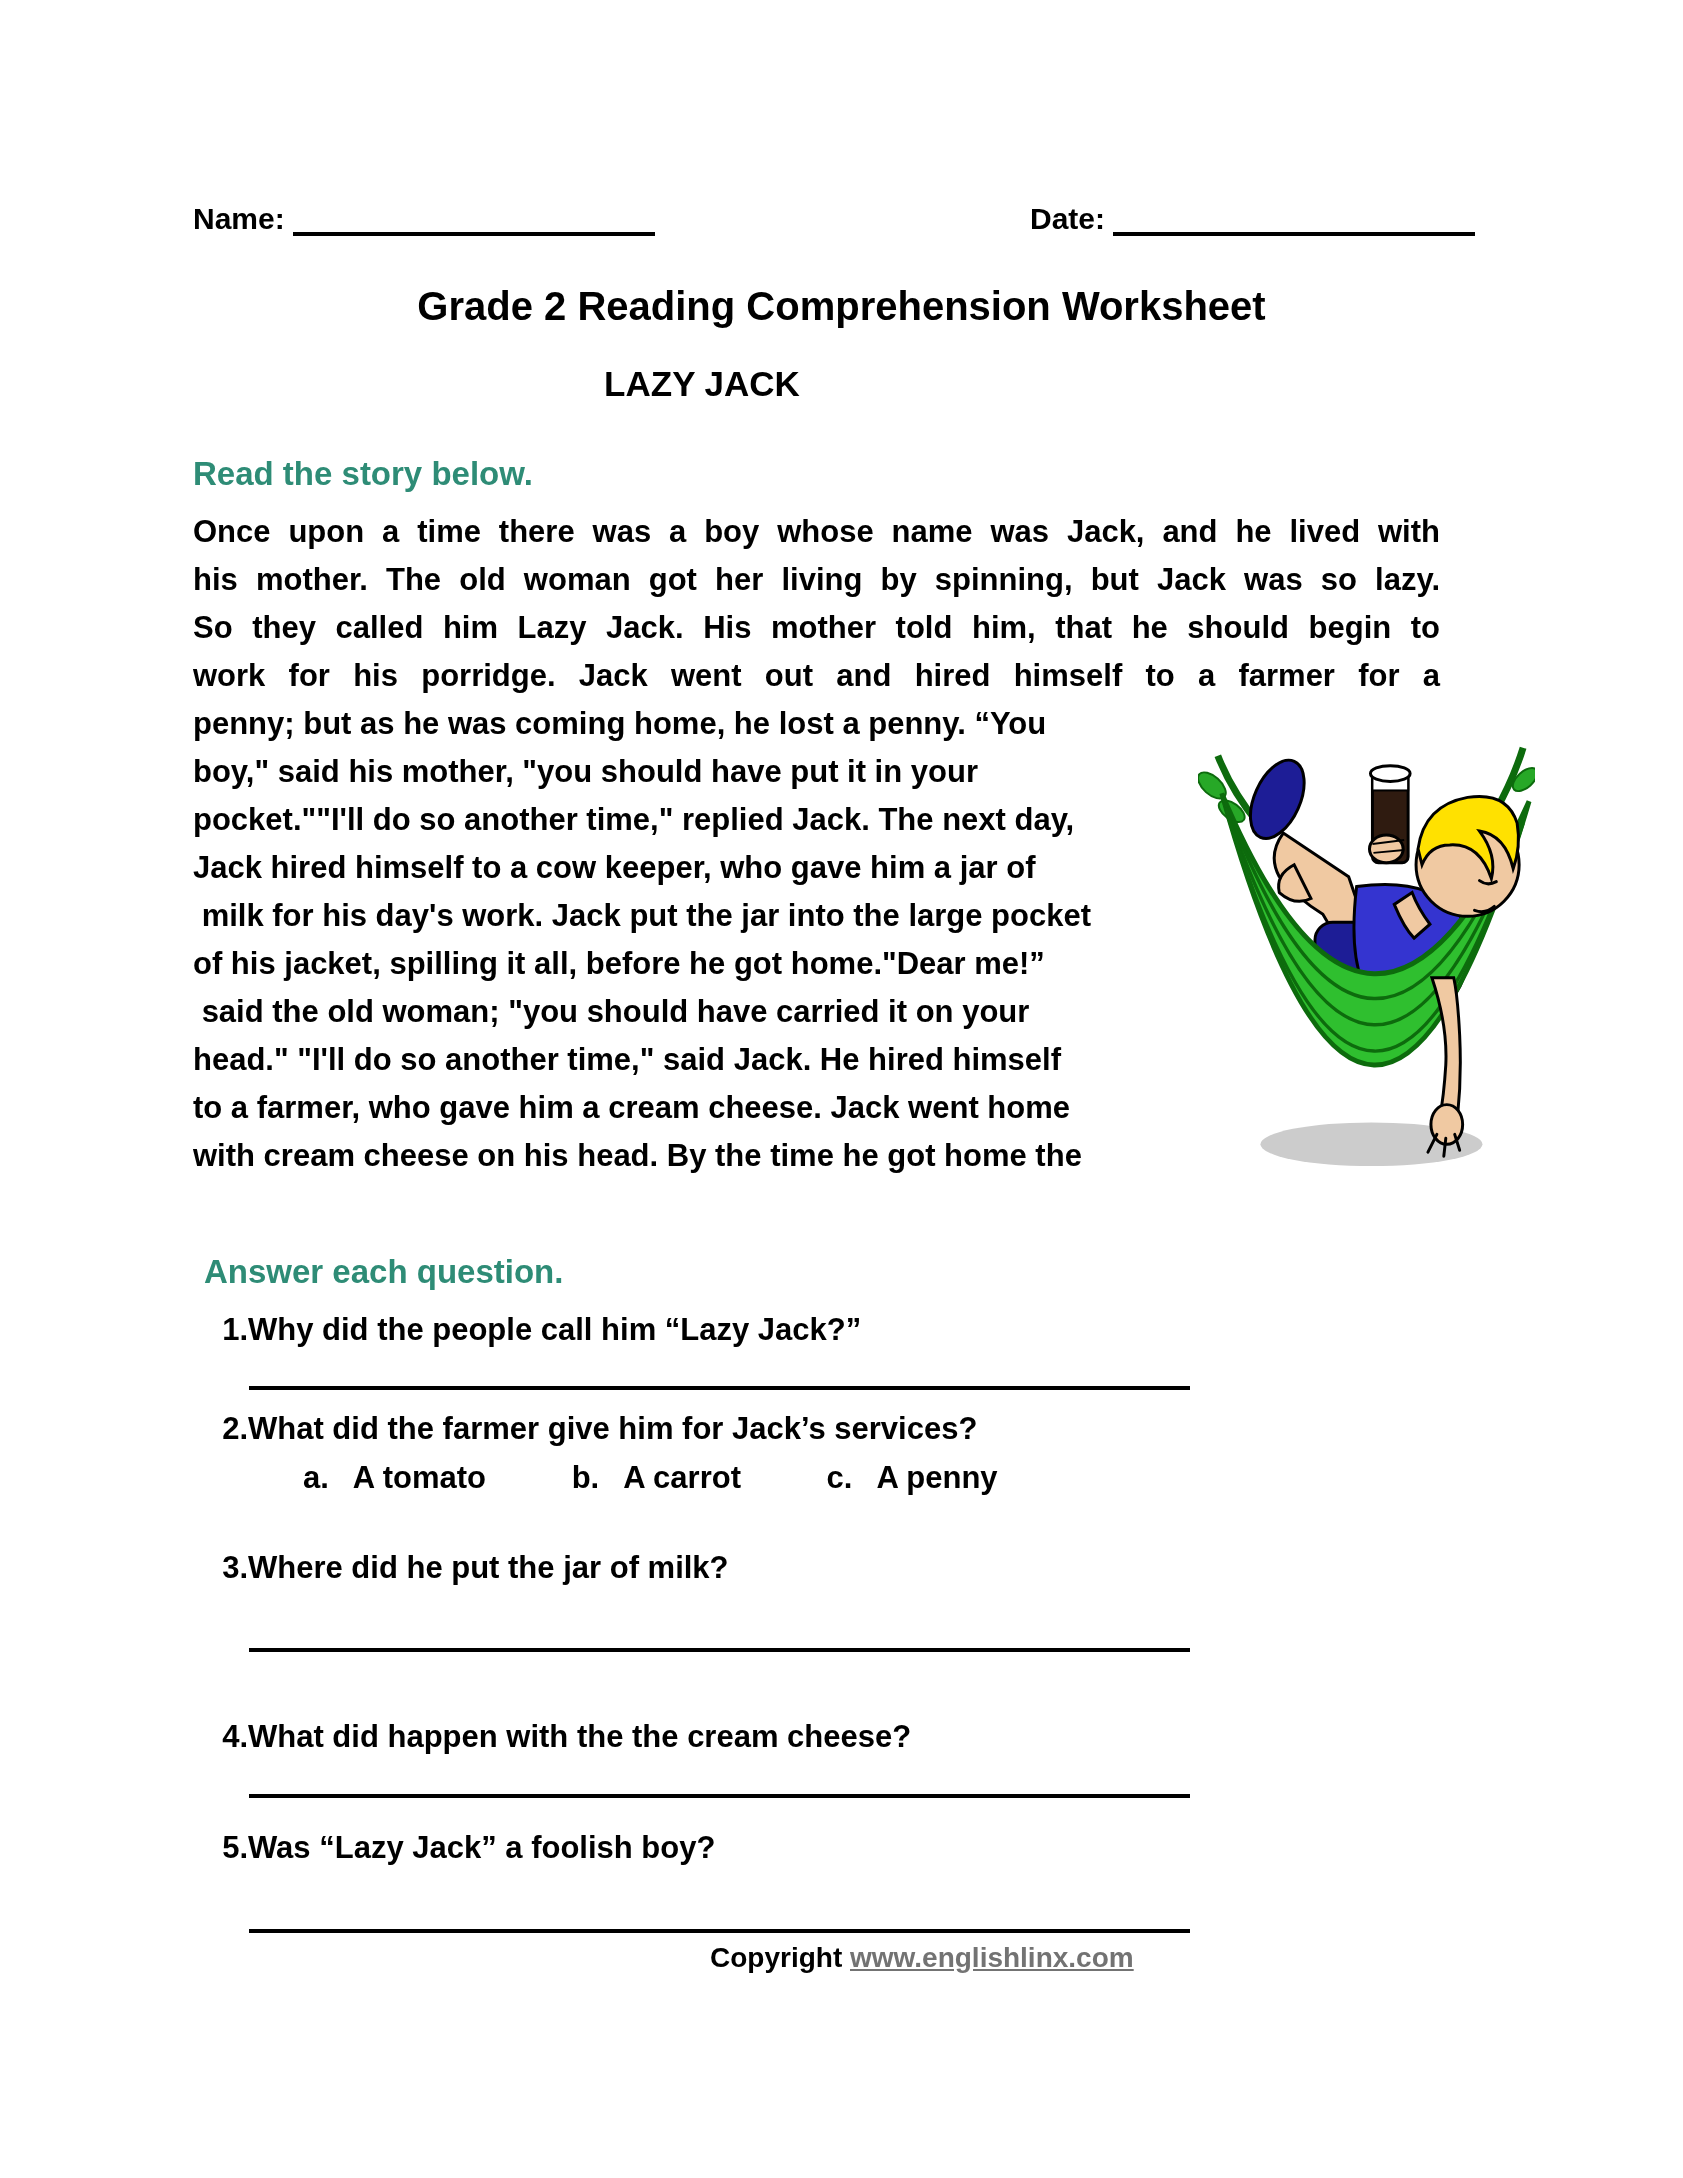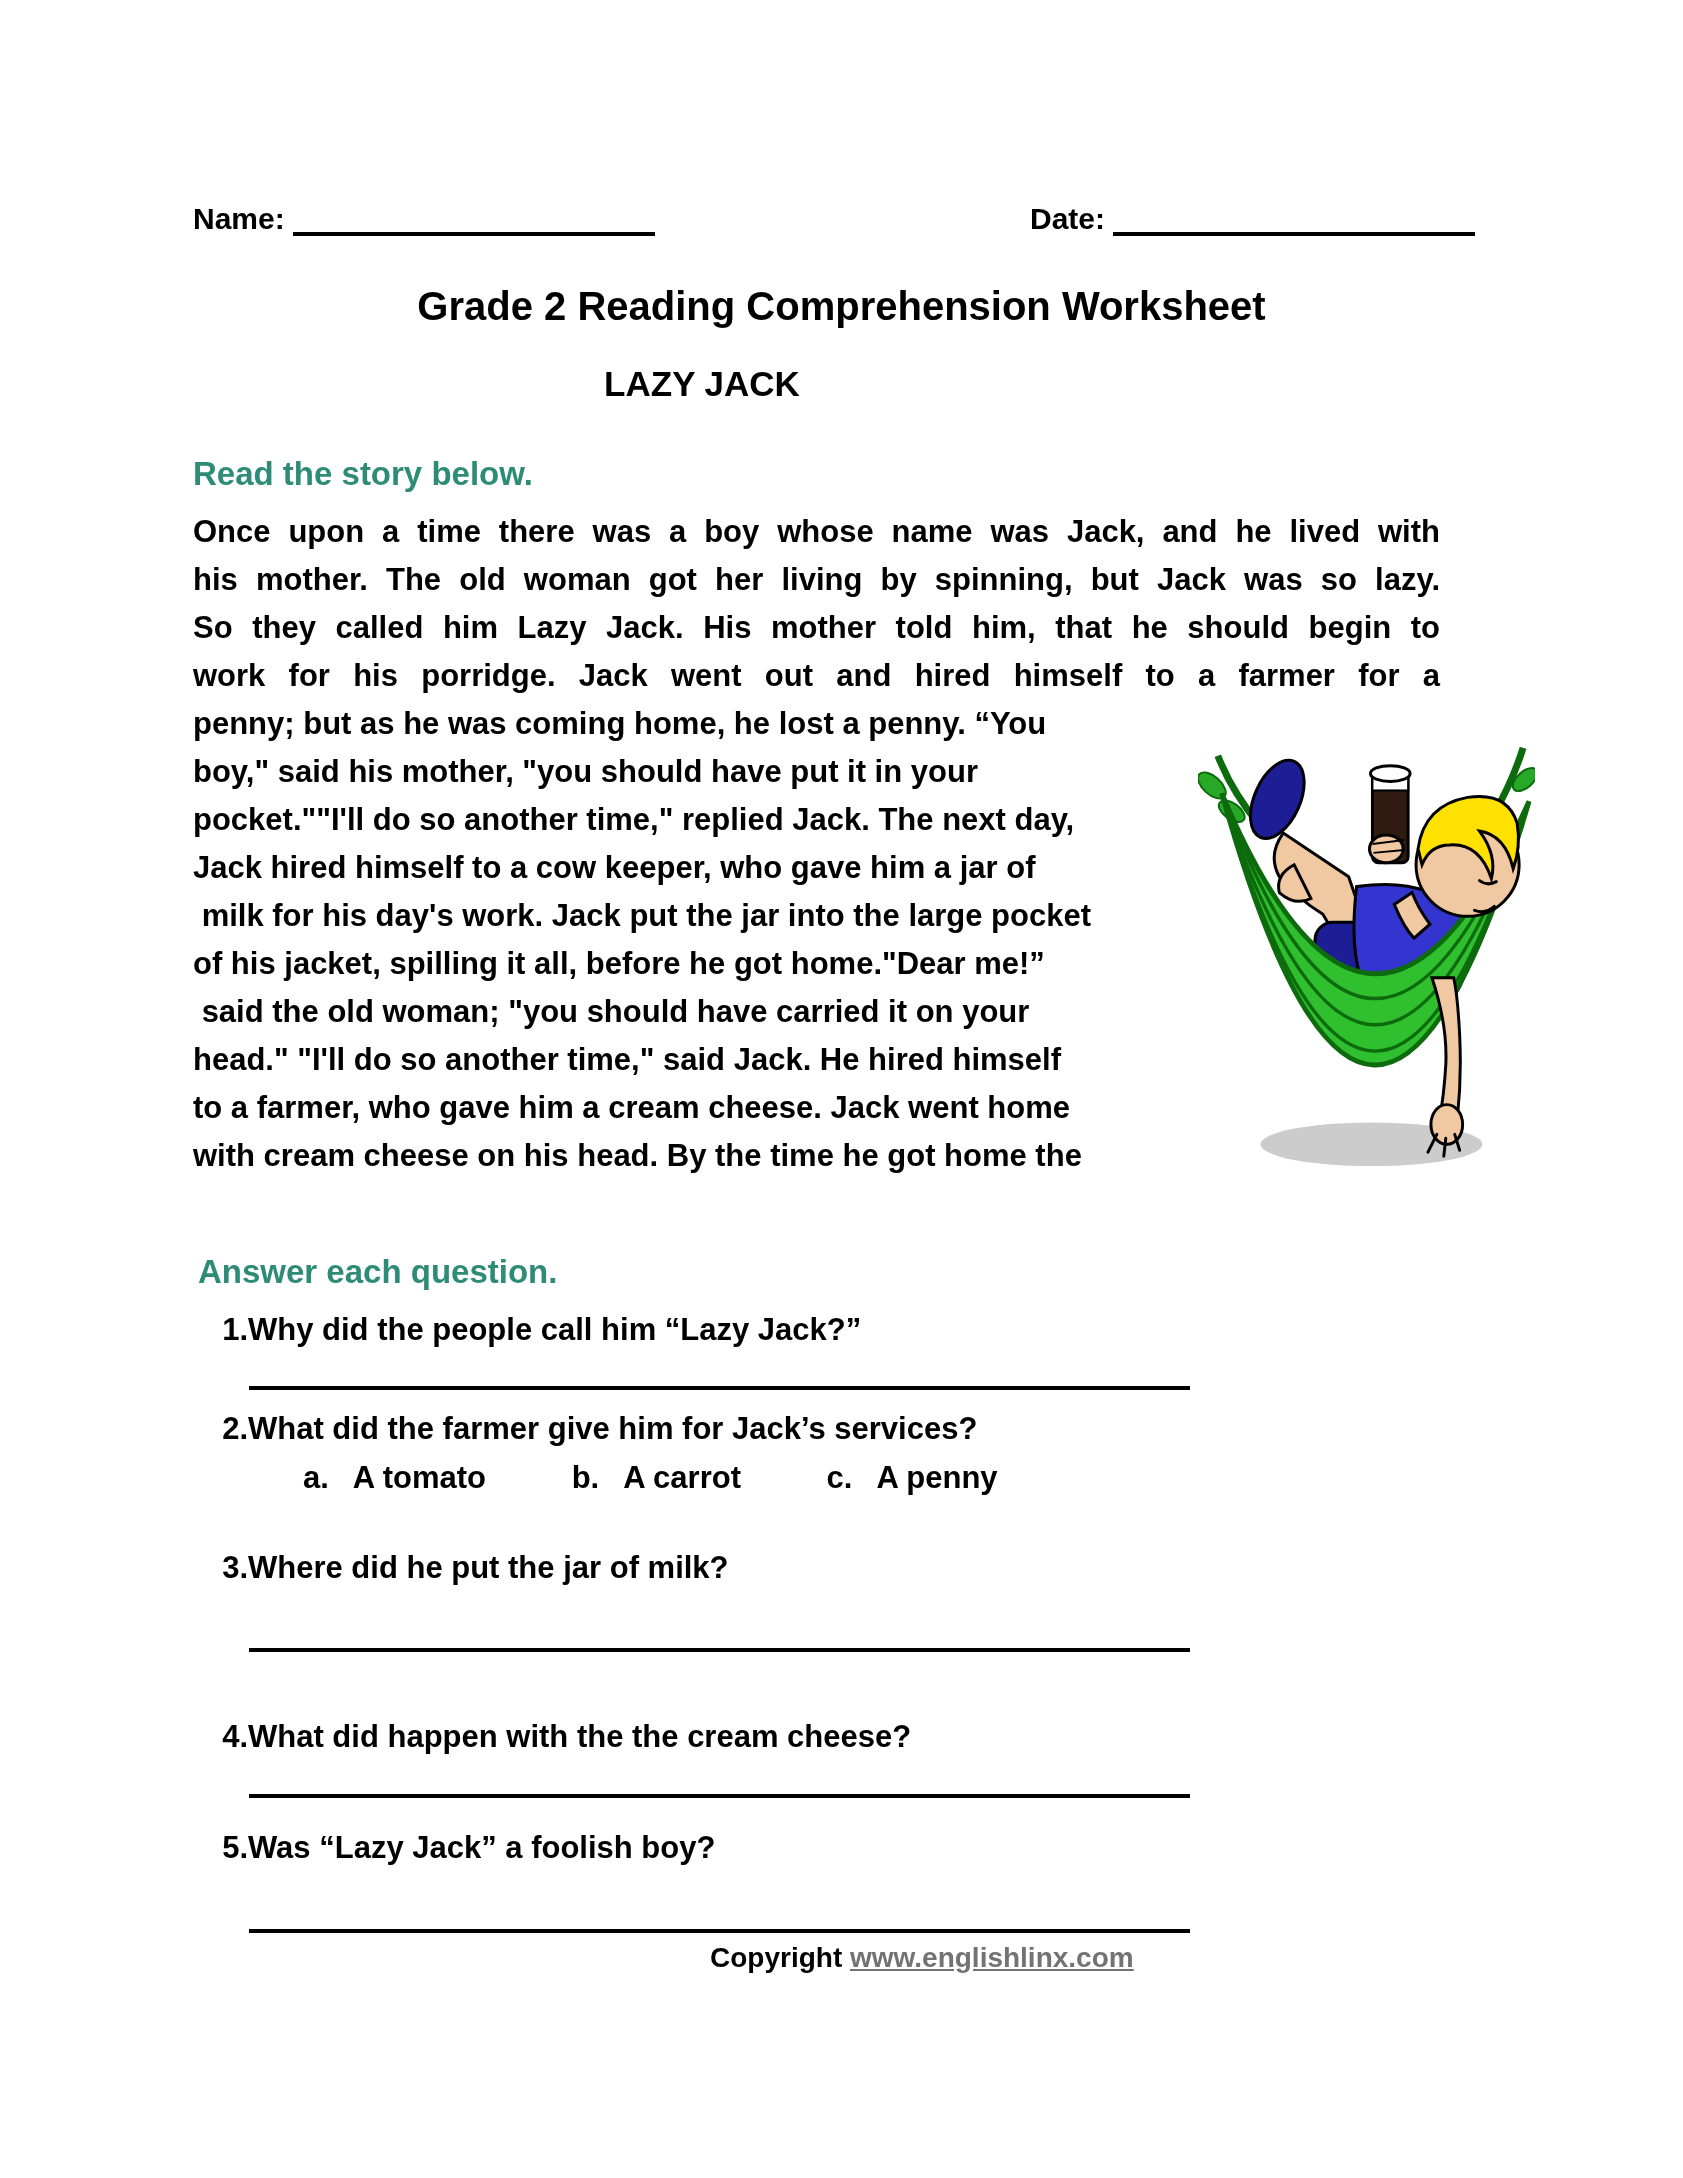--- a/index.html
+++ b/index.html
@@ -14,21 +14,21 @@
   #name-field{left:193px;top:202px;font-size:30px;}
   #date-field{left:1030px;top:202px;font-size:30px;}
   .blankline{display:inline-block;border-bottom:4px solid #000;height:30px;vertical-align:bottom;margin-left:8px;}
   #name-field .blankline{width:362px;}
   #date-field .blankline{width:362px;}
   
   #title{left:0;width:1683px;top:284px;text-align:center;font-size:40px;}
   #subtitle{left:0;width:1404px;top:364px;text-align:center;font-size:35px;}
   
   #read-instr{left:193px;top:455px;font-size:33px;}
-  #answer-instr{left:198px;top:1253px;font-size:33px;}
+  #answer-instr{left:204px;top:1253px;font-size:33px;}
   
   #story{left:193px;top:508px;width:1247px;font-size:31px;line-height:48px;}
   .sline{white-space:pre-wrap;}
   .sline.just{white-space:normal;text-align:justify;text-align-last:justify;text-justify:inter-word;}
   
   #illustration{left:1198px;top:728px;width:337px;height:446px;}
   
   .question{left:193px;font-size:31px;text-align:right;}
   .qnum{display:inline-block;width:55px;}
   #q1{top:1312px;} #q2{top:1411px;} #q3{top:1550px;} #q4{top:1719px;} #q5{top:1830px;}

